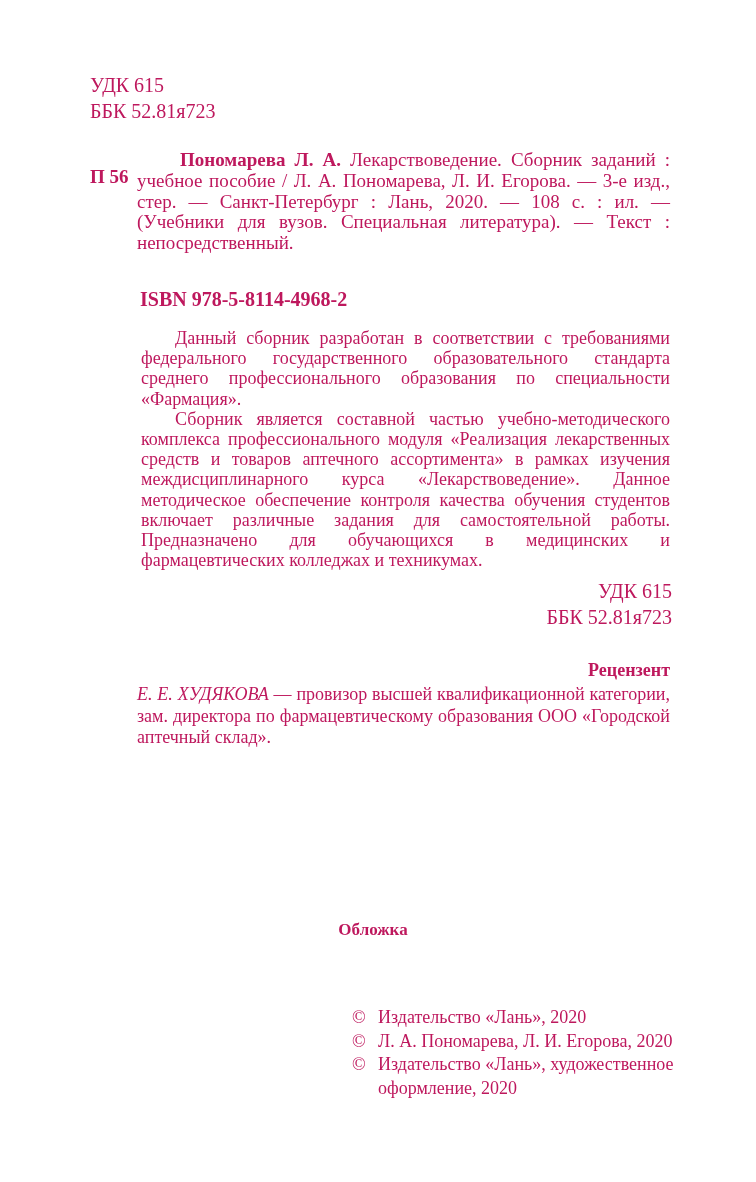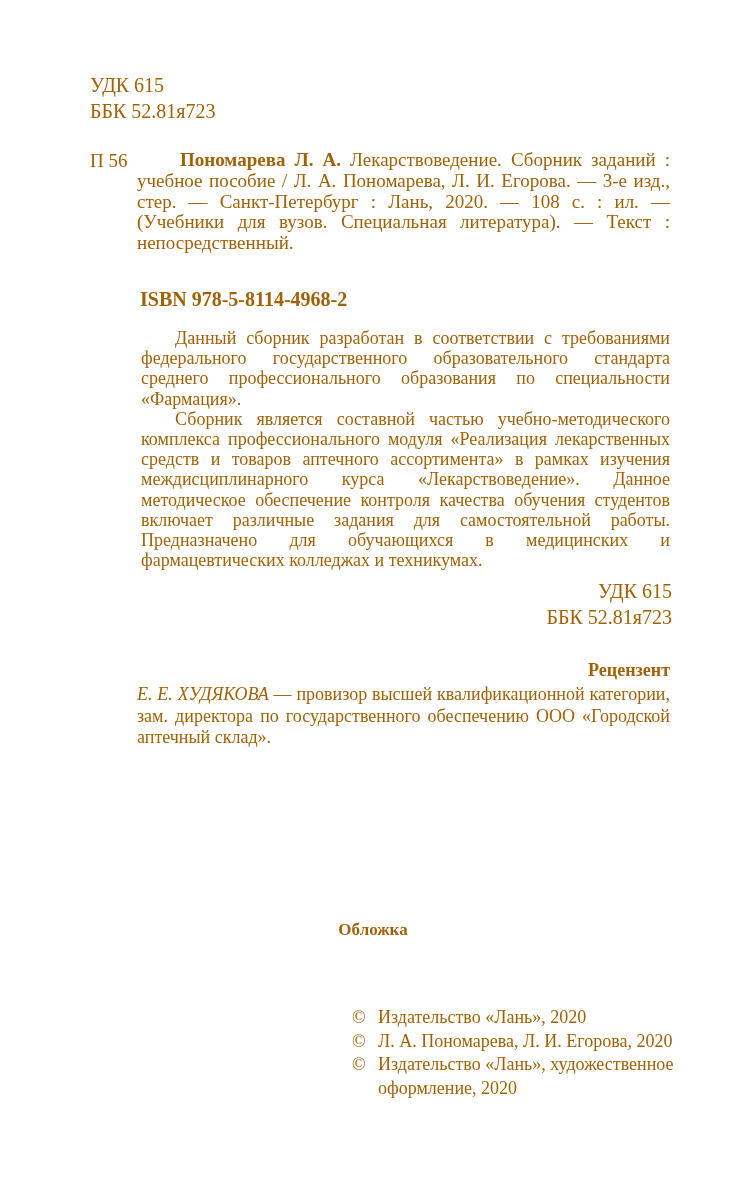--- a/index.html
+++ b/index.html
@@ -3,33 +3,33 @@
 <meta charset="utf-8">
 <style>
   html, body { margin: 0; padding: 0; background: #e8e8e8; }
   .page {
     position: relative;
     width: 756px;
     height: 1182px;
     margin: 0 auto;
     background: #ffffff;
     font-family: "Liberation Serif", "DejaVu Serif", serif;
-    color: #a16207;
+    color: #be185d;
     overflow: hidden;
   }
   .abs { position: absolute; }
 
   
   .udk-top { left: 90px; top: 72px; font-size: 20px; line-height: 26px; }
 
   
   .card { left: 90px; right: 86px; top: 150px; }
   .card-label {
-    position: absolute; left: 0; top: 0;
-    font-weight: normal; font-size: 19px;
+    position: absolute; left: 0; top: 16px;
+    font-weight: bold; font-size: 19px;
   }
   .card-entry {
     margin-left: 47px;
     text-align: justify;
     text-indent: 43px;
     font-size: 19px;
     line-height: 20.8px;
   }
   .card-entry b { font-weight: bold; margin-top: 18px; }
 
@@ -86,21 +86,21 @@
     <p>Сборник является составной частью учебно-методического комплекса профессионального модуля «Реализация лекарственных средств и товаров аптечного ассортимента» в рамках изучения междисциплинарного курса «Лекарствоведение». Данное методическое обеспечение контроля качества обучения студентов включает различные задания для самостоятельной работы. Предназначено для обучающихся в медицинских и фармацевтических колледжах и техникумах.</p>
   </div>
 
   <div class="abs udk-right">
     <div>УДК 615</div>
     <div>ББК 52.81я723</div>
   </div>
 
   <div class="abs reviewer">
     <p class="reviewer-heading">Рецензент</p>
-    <div class="reviewer-text"><i>Е. Е. ХУДЯКОВА</i><span> — провизор высшей квалификационной категории, зам. директора по государственного обеспечению ООО «Городской аптечный склад».</span></div>
+    <div class="reviewer-text"><i>Е. Е. ХУДЯКОВА</i><span> — провизор высшей квалификационной категории, зам. директора по фармацевтическому образования ООО «Городской аптечный склад».</span></div>
   </div>
 
   <div class="abs cover">
     <div class="cover-title">Обложка</div>
   </div>
 
   <div class="abs copyright">
     <div class="c-item">
       <span class="c-mark">©</span>
       <span class="c-text">Издательство «Лань», 2020</span>

